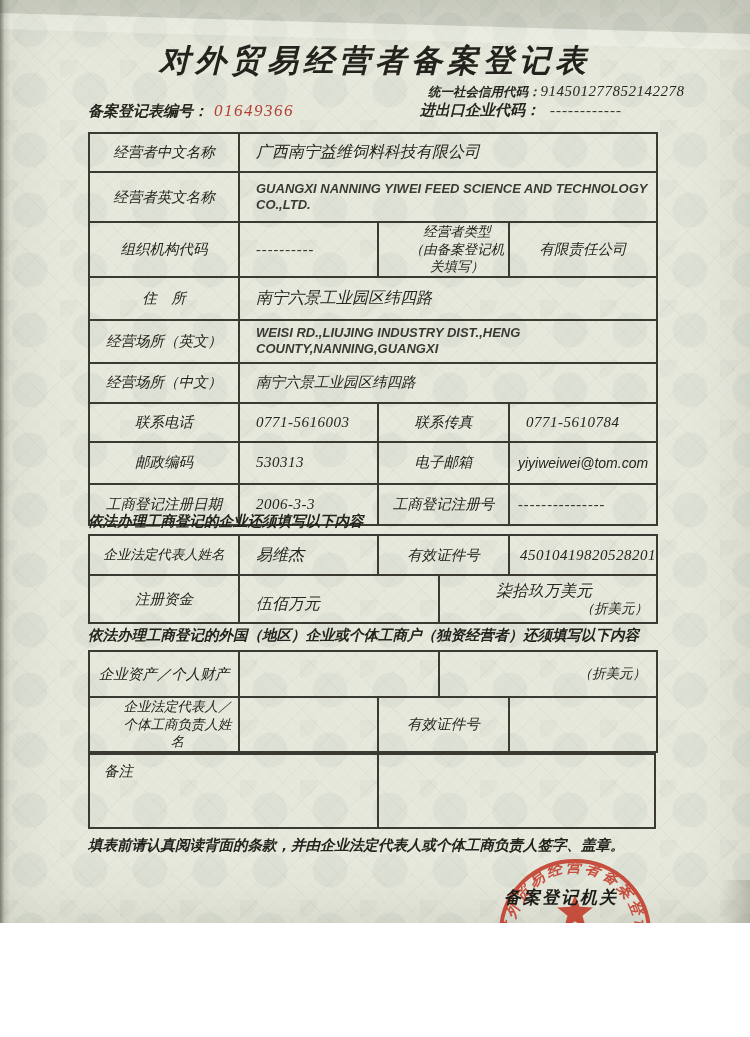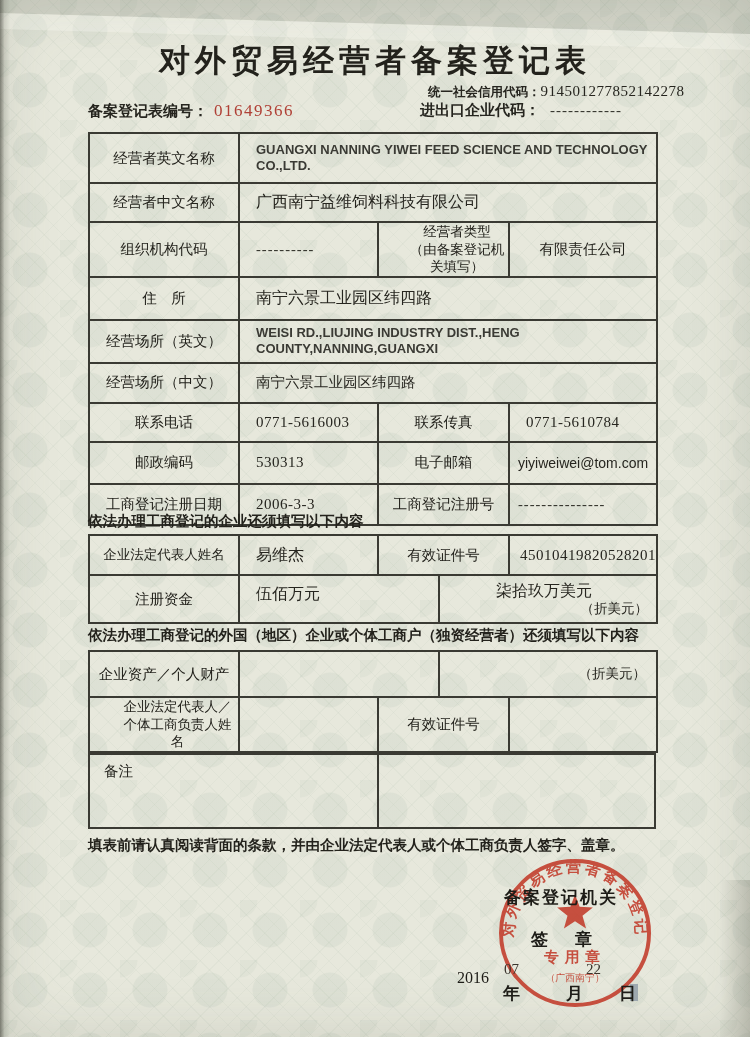--- a/index.html
+++ b/index.html
@@ -1,28 +1,29 @@
 <!DOCTYPE html>
 <html><head>
 <meta charset="utf-8">
 <style>
   * { margin:0; padding:0; box-sizing:border-box; }
   html,body { width:750px; height:1037px; }
   body { font-family:"Liberation Serif", serif; color:#26251f; }
 
   .page {
-    position:relative; width:750px; height:1037px; overflow:hidden;
+    position:relative; width:750px; height:923px; overflow:hidden;
     background-color:#e7e8dc;
     background-image:
       radial-gradient(circle at 30px 30px, rgba(140,165,145,0.10) 17px, transparent 18px),
       radial-gradient(circle at 0px 0px, rgba(140,165,145,0.08) 17px, transparent 18px),
       repeating-linear-gradient(45deg,  rgba(140,165,145,0.07) 0 1px, transparent 1px 13px),
       repeating-linear-gradient(-45deg, rgba(140,165,145,0.07) 0 1px, transparent 1px 13px);
     background-size:60px 60px, 60px 60px, auto, auto;
     box-shadow: inset 0 0 60px rgba(90,95,80,0.18);
+    font-style: italic;
   }
   .band-top { position:absolute; left:-20px; top:-34px; width:820px; height:58px;
     background:rgba(108,110,98,0.16); transform:rotate(1.6deg); }
   .band-top2 { position:absolute; left:-20px; top:24px; width:820px; height:16px;
     background:rgba(255,255,248,0.28); transform:rotate(1.6deg); }
   .edge-left { position:absolute; left:0; top:0; width:10px; height:100%;
     background:linear-gradient(to right, rgba(50,50,42,0.55), rgba(50,50,42,0.12) 45%, transparent); }
   .edge-right { position:absolute; right:0; top:880px; bottom:0; width:30px;
     background:linear-gradient(to right, transparent, rgba(105,105,92,0.28)); }
   .artifact { position:absolute; left:630px; top:984px; width:8px; height:17px;
@@ -101,29 +102,29 @@
   </div>
 
   <table style="top:132px;">
     <colgroup>
         <col style="width:150px">
         <col style="width:139px">
         <col style="width:131px">
         <col style="width:148px">
       </colgroup>
     <tbody>
-        <tr style="height:50px">
+        <tr style="height:39px">
+      <td class="lbl">经营者中文名称</td>
+      <td class="val cn-val" colspan="3">广西南宁益维饲料科技有限公司</td>
+    </tr>
+    <tr style="height:50px">
       <td class="lbl">经营者英文名称</td>
       <td class="val" colspan="3">
             <div class="en-val">GUANGXI NANNING YIWEI FEED SCIENCE AND TECHNOLOGY CO.,LTD.</div>
           </td>
-    </tr>
-    <tr style="height:39px">
-      <td class="lbl">经营者中文名称</td>
-      <td class="val cn-val" colspan="3">广西南宁益维饲料科技有限公司</td>
     </tr>
     <tr style="height:41px">
       <td class="lbl">组织机构代码</td>
       <td class="val dash">----------</td>
       <td class="lbl small-lbl two-line">
         <span>经营者类型</span><br>
         <span>（由备案登记机关填写）</span>
       </td>
       <td class="lbl">有限责任公司</td>
     </tr>
@@ -173,21 +174,21 @@
       </colgroup>
     <tbody>
         <tr style="height:40px">
       <td class="lbl small-lbl">企业法定代表人姓名</td>
       <td class="val cn-val">易维杰</td>
       <td class="lbl" colspan="2">有效证件号</td>
       <td class="val num" style="padding-left:10px">450104198205282015</td>
     </tr>
     <tr style="height:48px">
       <td class="lbl">注册资金</td>
-      <td class="val cn-val" colspan="2" style="vertical-align:top; padding-top:8px">伍佰万元</td>
+      <td class="val cn-val" colspan="2" style="vertical-align:top; padding-top:18px">伍佰万元</td>
       <td class="usd-cell" colspan="2">
         <span class="cn-val">柒拾玖万美元</span>
         <span class="usd-note">（折美元）</span>
       </td>
     </tr>
   </tbody>
     </table>
 
   <div class="sec-heading" style="top:626px">依法办理工商登记的外国（地区）企业或个体工商户（独资经营者）还须填写以下内容</div>
   <table style="top:650px;">

